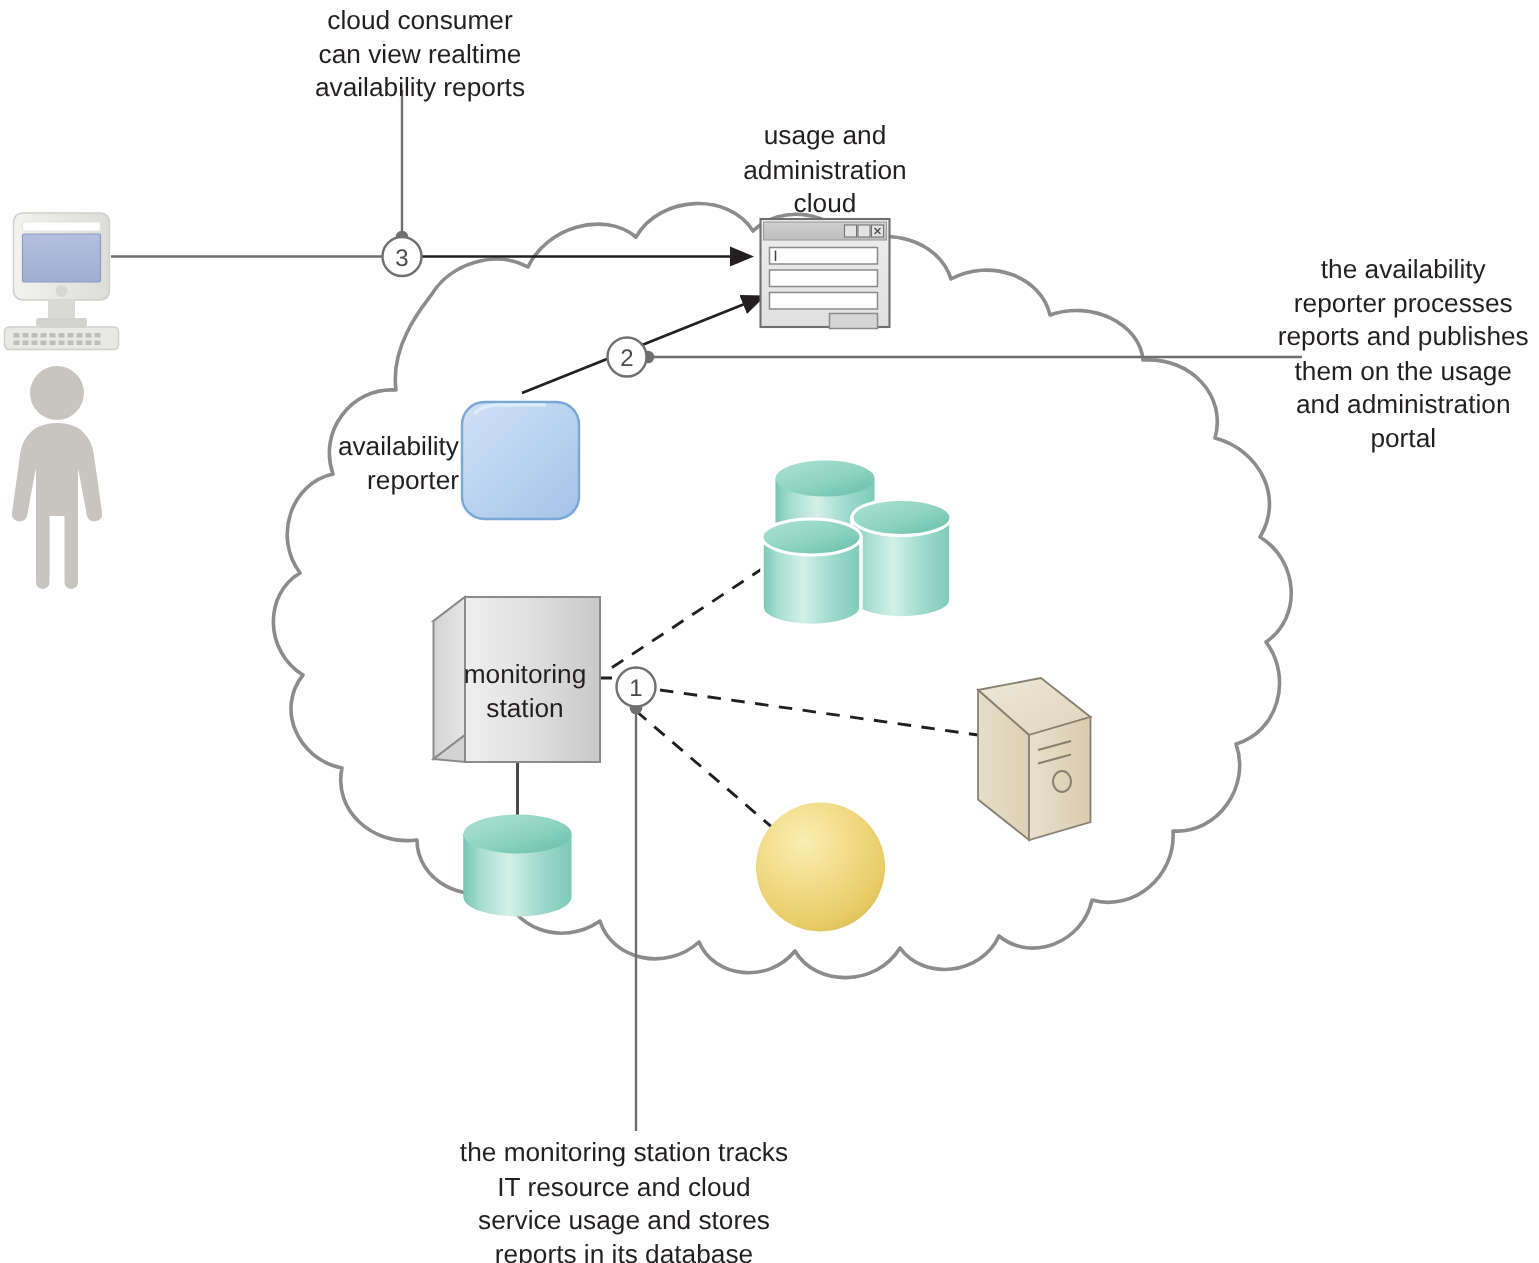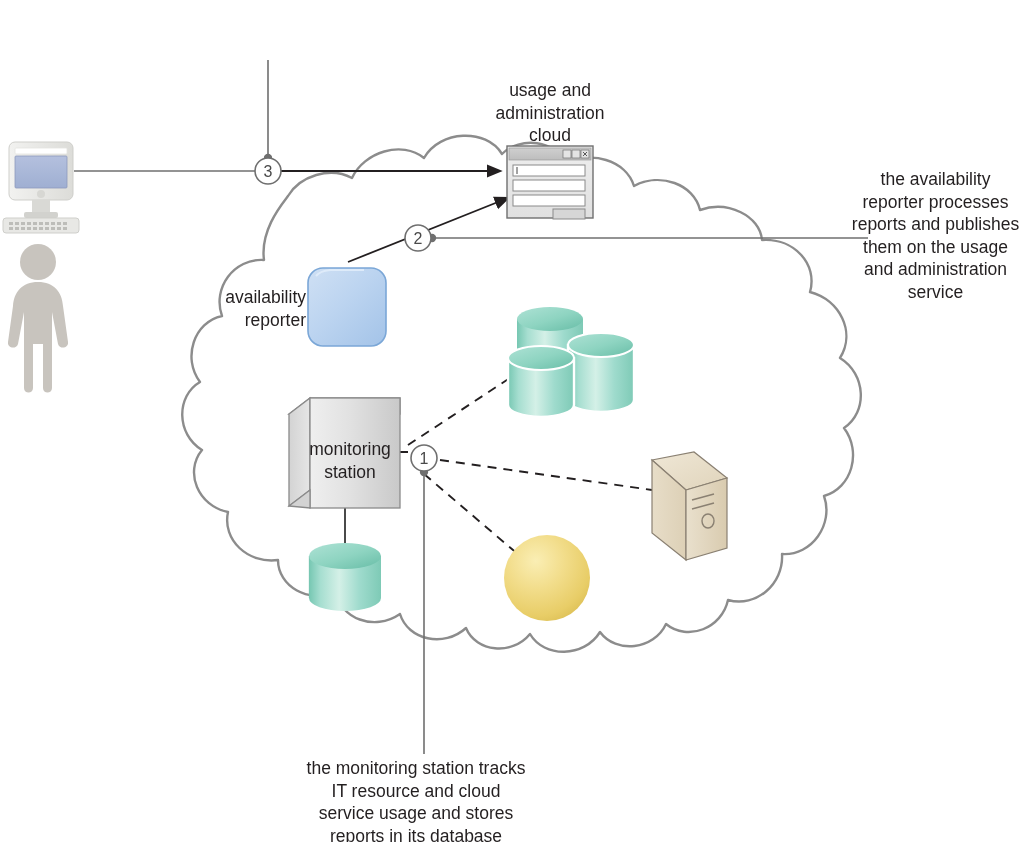--- a/index.html
+++ b/index.html
@@ -292,31 +292,34 @@
     <g>
       <circle cx="418" cy="238" r="13" fill="#ffffff" stroke="#6f6f6f" stroke-width="1.6"></circle>
       <text x="418" y="244" text-anchor="middle" font-family="Liberation Sans, sans-serif" font-size="16" fill="#4a4a4a">2</text>
     </g>
     <g>
       <circle cx="424" cy="458" r="13" fill="#ffffff" stroke="#6f6f6f" stroke-width="1.6"></circle>
       <text x="424" y="464" text-anchor="middle" font-family="Liberation Sans, sans-serif" font-size="16" fill="#4a4a4a">1</text>
     </g>
   </svg>
 
+  <div class="cap" id="cap-consumer">cloud consumer
+can view realtime
+availability reports</div>
 
   <div class="cap" id="cap-portal">usage and
 administration
 cloud</div>
 
   <div class="cap" id="cap-reporter">the availability
 reporter processes
 reports and publishes
 them on the usage
 and administration
-service</div>
+portal</div>
 
   <div class="cap" id="cap-monitor">the monitoring station tracks
 IT resource and cloud
 service usage and stores
 reports in its database</div>
 
   <div class="inline-lab" id="lab-mstation">monitoring
 station</div>
 
   <div class="inline-lab" id="lab-avail">availability

